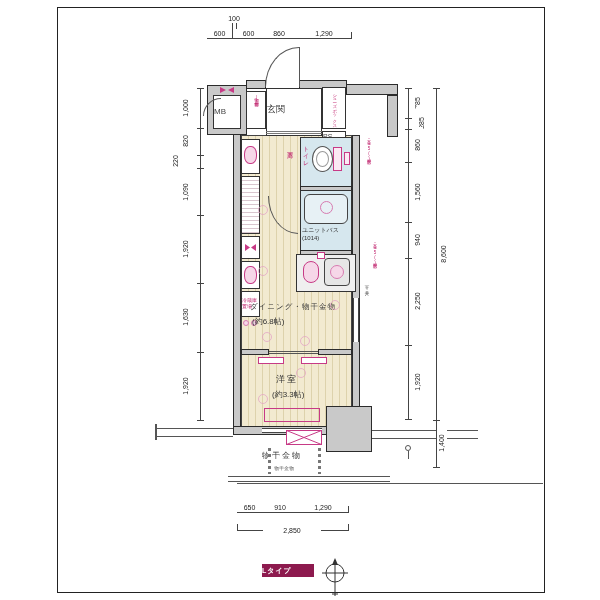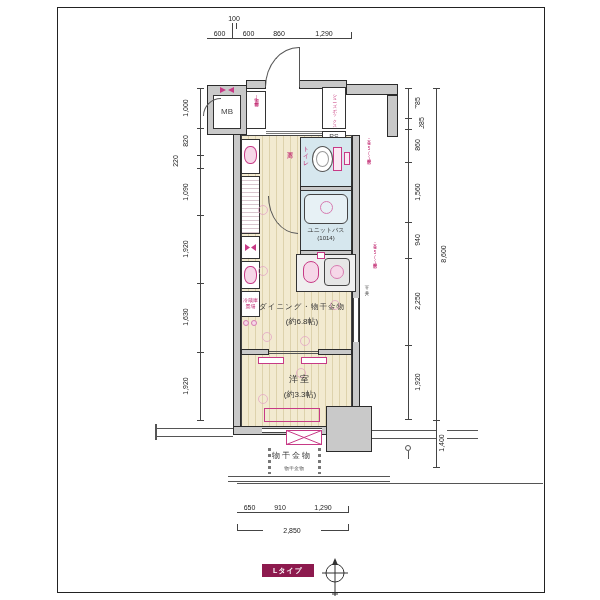--- a/index.html
+++ b/index.html
@@ -3,21 +3,21 @@
 <meta charset="utf-8">
 <style>
   html,body{margin:0;padding:0;background:#fff;}
   #canvas{position:relative;width:600px;height:600px;background:#fff;overflow:hidden;
           font-family:"Liberation Sans","DejaVu Sans",sans-serif;color:#333;}
   .abs{position:absolute;box-sizing:border-box;}
   .wall{background:#c9c9c9;border:1px solid #2b2b2b;}
   .room{background:#fff;border:1px solid #333;}
   .wet{background:#d6e7ee;border:1px solid #333;}
   .wood{background:repeating-linear-gradient(90deg,#f2ead0 0px,#f2ead0 6px,#ddd2ac 6px,#ddd2ac 7px);border:1px solid #444;}
-  .lbl{color:#333;line-height:1.1;text-align:center;}
+  .lbl{color:#333;line-height:1.1;}
   .pink{color:#c0266f;}
   .pinkbox{border:1px solid #c73a86;background:#fbe8f3;}
   .vtext{writing-mode:vertical-rl;text-orientation:upright;line-height:1;}
   .line{background:#555;}
   .dline{background:#444;}
   .tickv{position:absolute;width:1px;height:7px;background:#444;}
   .tickh{position:absolute;width:7px;height:1px;background:#444;}
   .dim{position:absolute;font-size:7px;color:#222;text-align:center;background:#fff;line-height:9px;height:9px;}
   .vdim{position:absolute;width:36px;height:10px;font-size:7px;color:#222;text-align:center;line-height:10px;transform:rotate(-90deg);background:#fff;}
   .arc-tl{border-left:1px solid #555;border-top:1px solid #555;border-radius:100% 0 0 0;}
@@ -47,20 +47,23 @@
   <svg class="abs" style="left:219px;top:86px;" width="16" height="8" viewBox="0 0 16 8">
       <path d="M1 1 L7 4 L1 7 Z M15 1 L9 4 L15 7 Z" fill="#c73a86"></path>
     </svg>
   <div class="abs arc-tl" style="left:203px;top:98px;width:18px;height:18px;"></div>
 
   <div class="abs wall" style="left:246px;top:80px;width:20px;height:9px;"></div>
   <div class="abs wall" style="left:299px;top:80px;width:48px;height:9px;"></div>
   <div class="abs arc-tl" style="left:265px;top:47px;width:34px;height:40px;"></div>
   <div class="abs" style="left:299px;top:47px;width:1px;height:40px;background:#555;"></div>
 
+  <div class="abs room" style="left:266px;top:88px;width:56px;height:48px;">
+    <div class="lbl" style="font-size:9px;margin-top:16px;">玄関</div>
+  </div>
   <div class="abs" style="left:266px;top:131px;width:56px;height:3px;border-top:1px solid #777;border-bottom:1px solid #777;"></div>
 
   <div class="abs room" style="left:246px;top:91px;width:20px;height:38px;">
     <div class="vtext pink" style="font-size:5px;margin:2px auto 0;">物入</div>
     <div class="vtext pink" style="font-size:4px;margin:0 auto;">(可動棚)</div>
   </div>
 
   <div class="abs room" style="left:322px;top:87px;width:24px;height:42px;">
     <div class="vtext pink" style="font-size:4.5px;margin:2px auto 0;">シューズボックス</div>
   </div>

